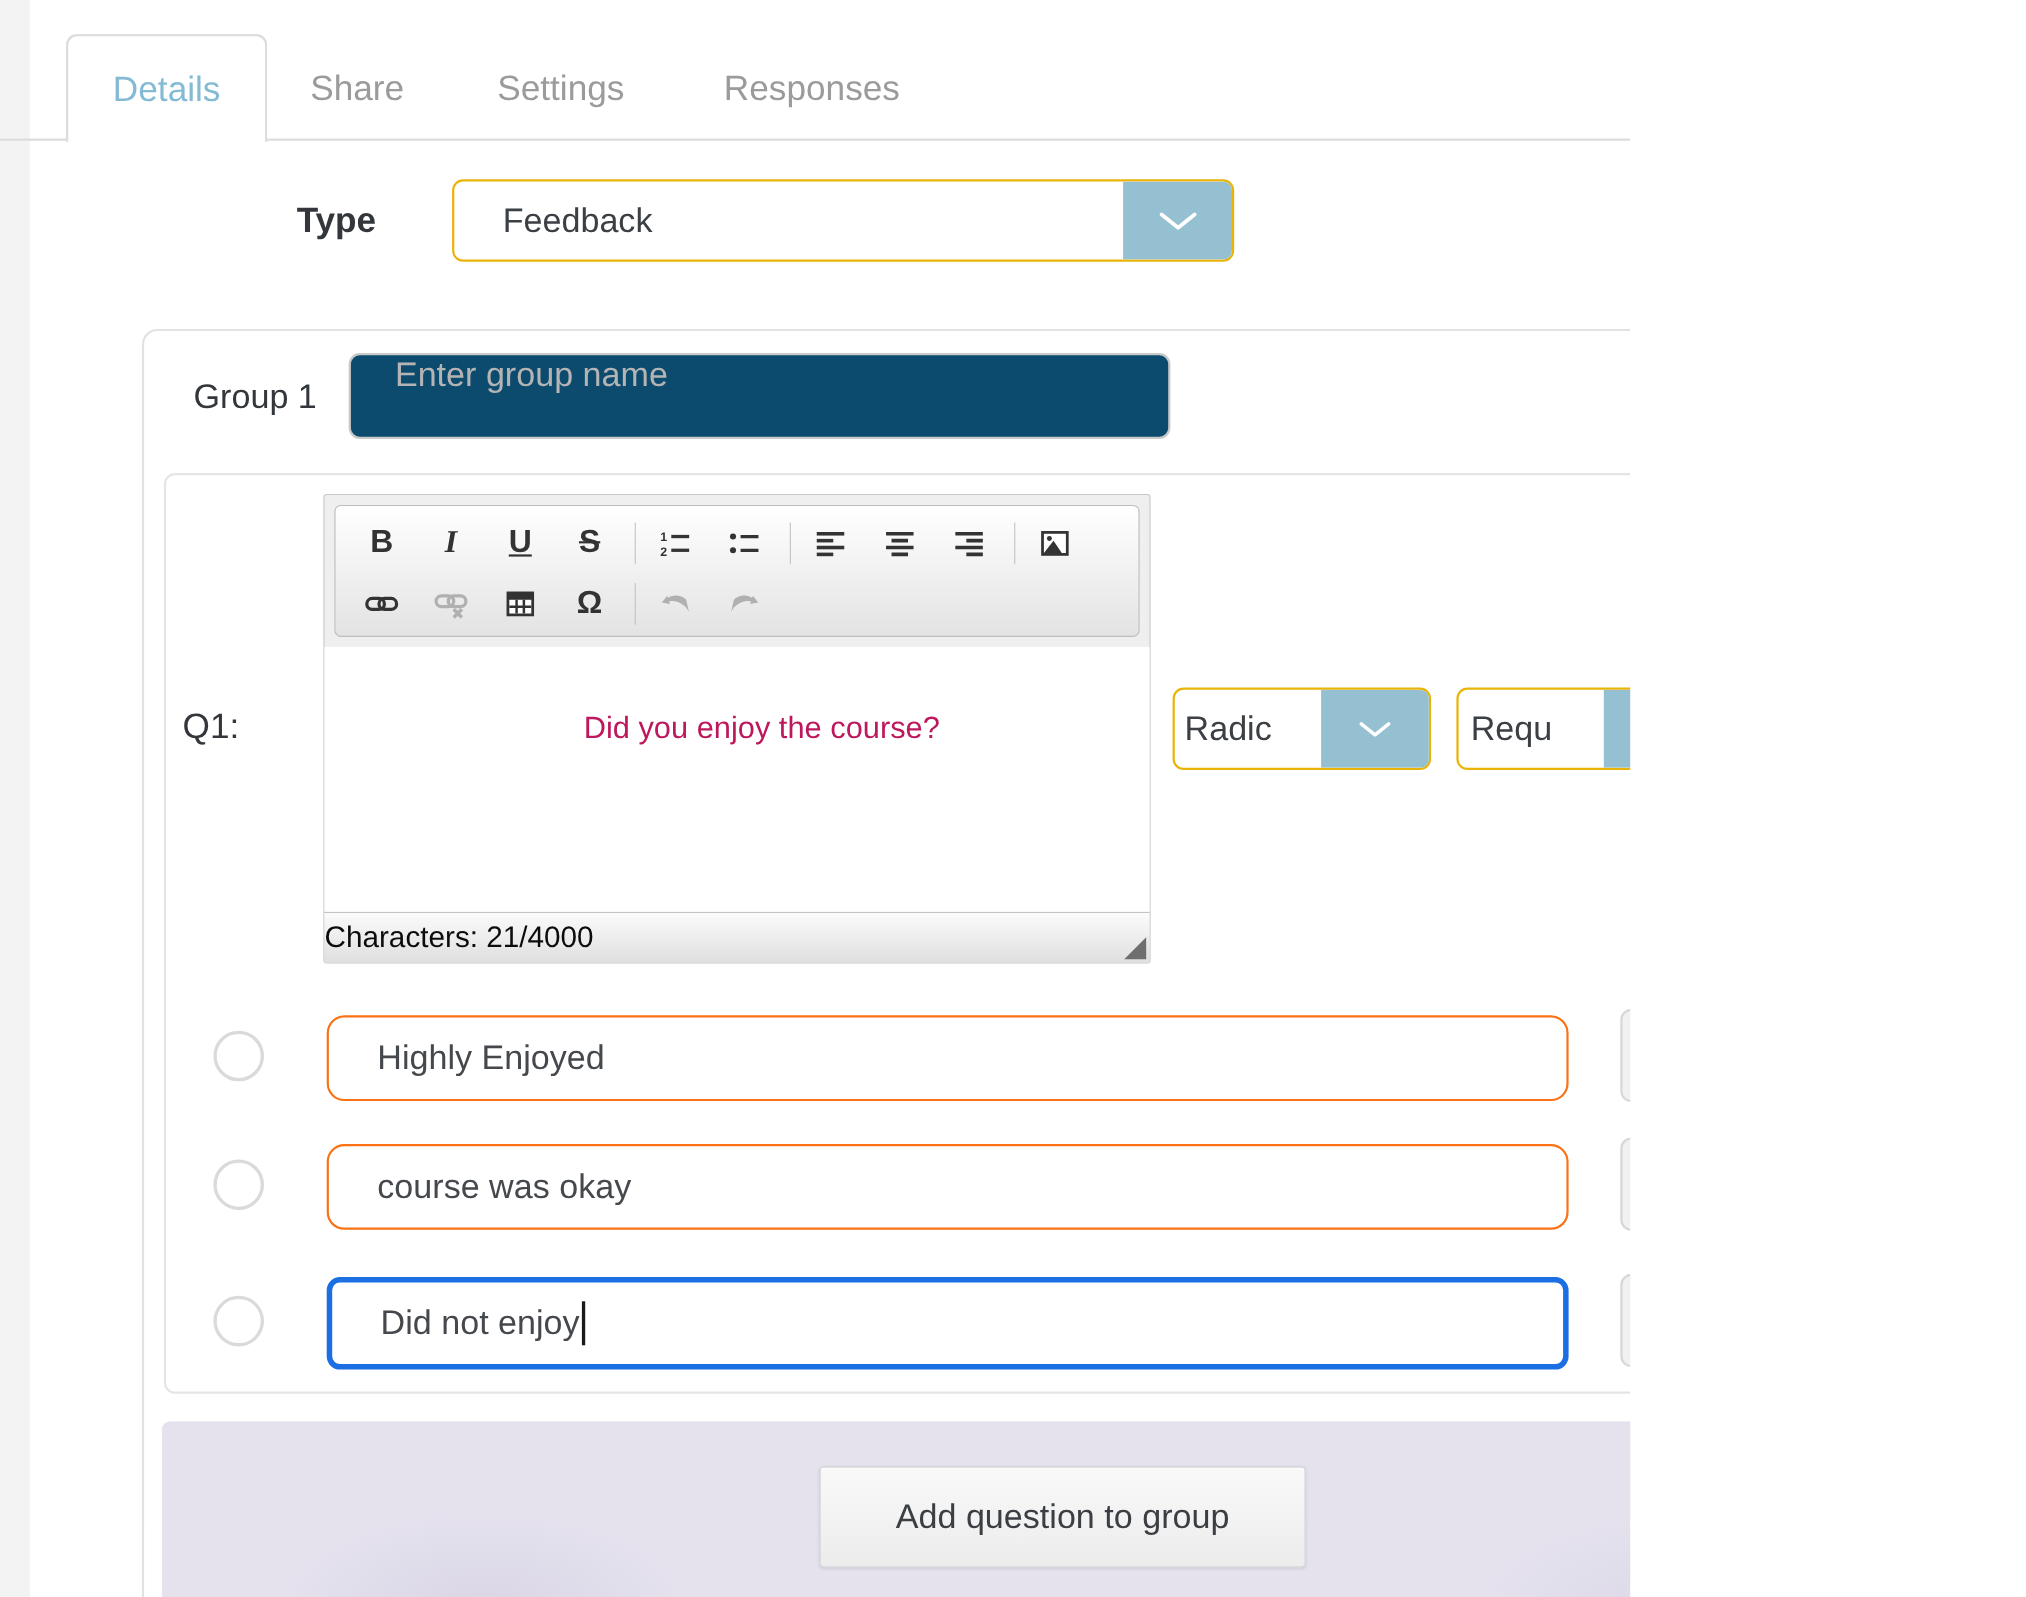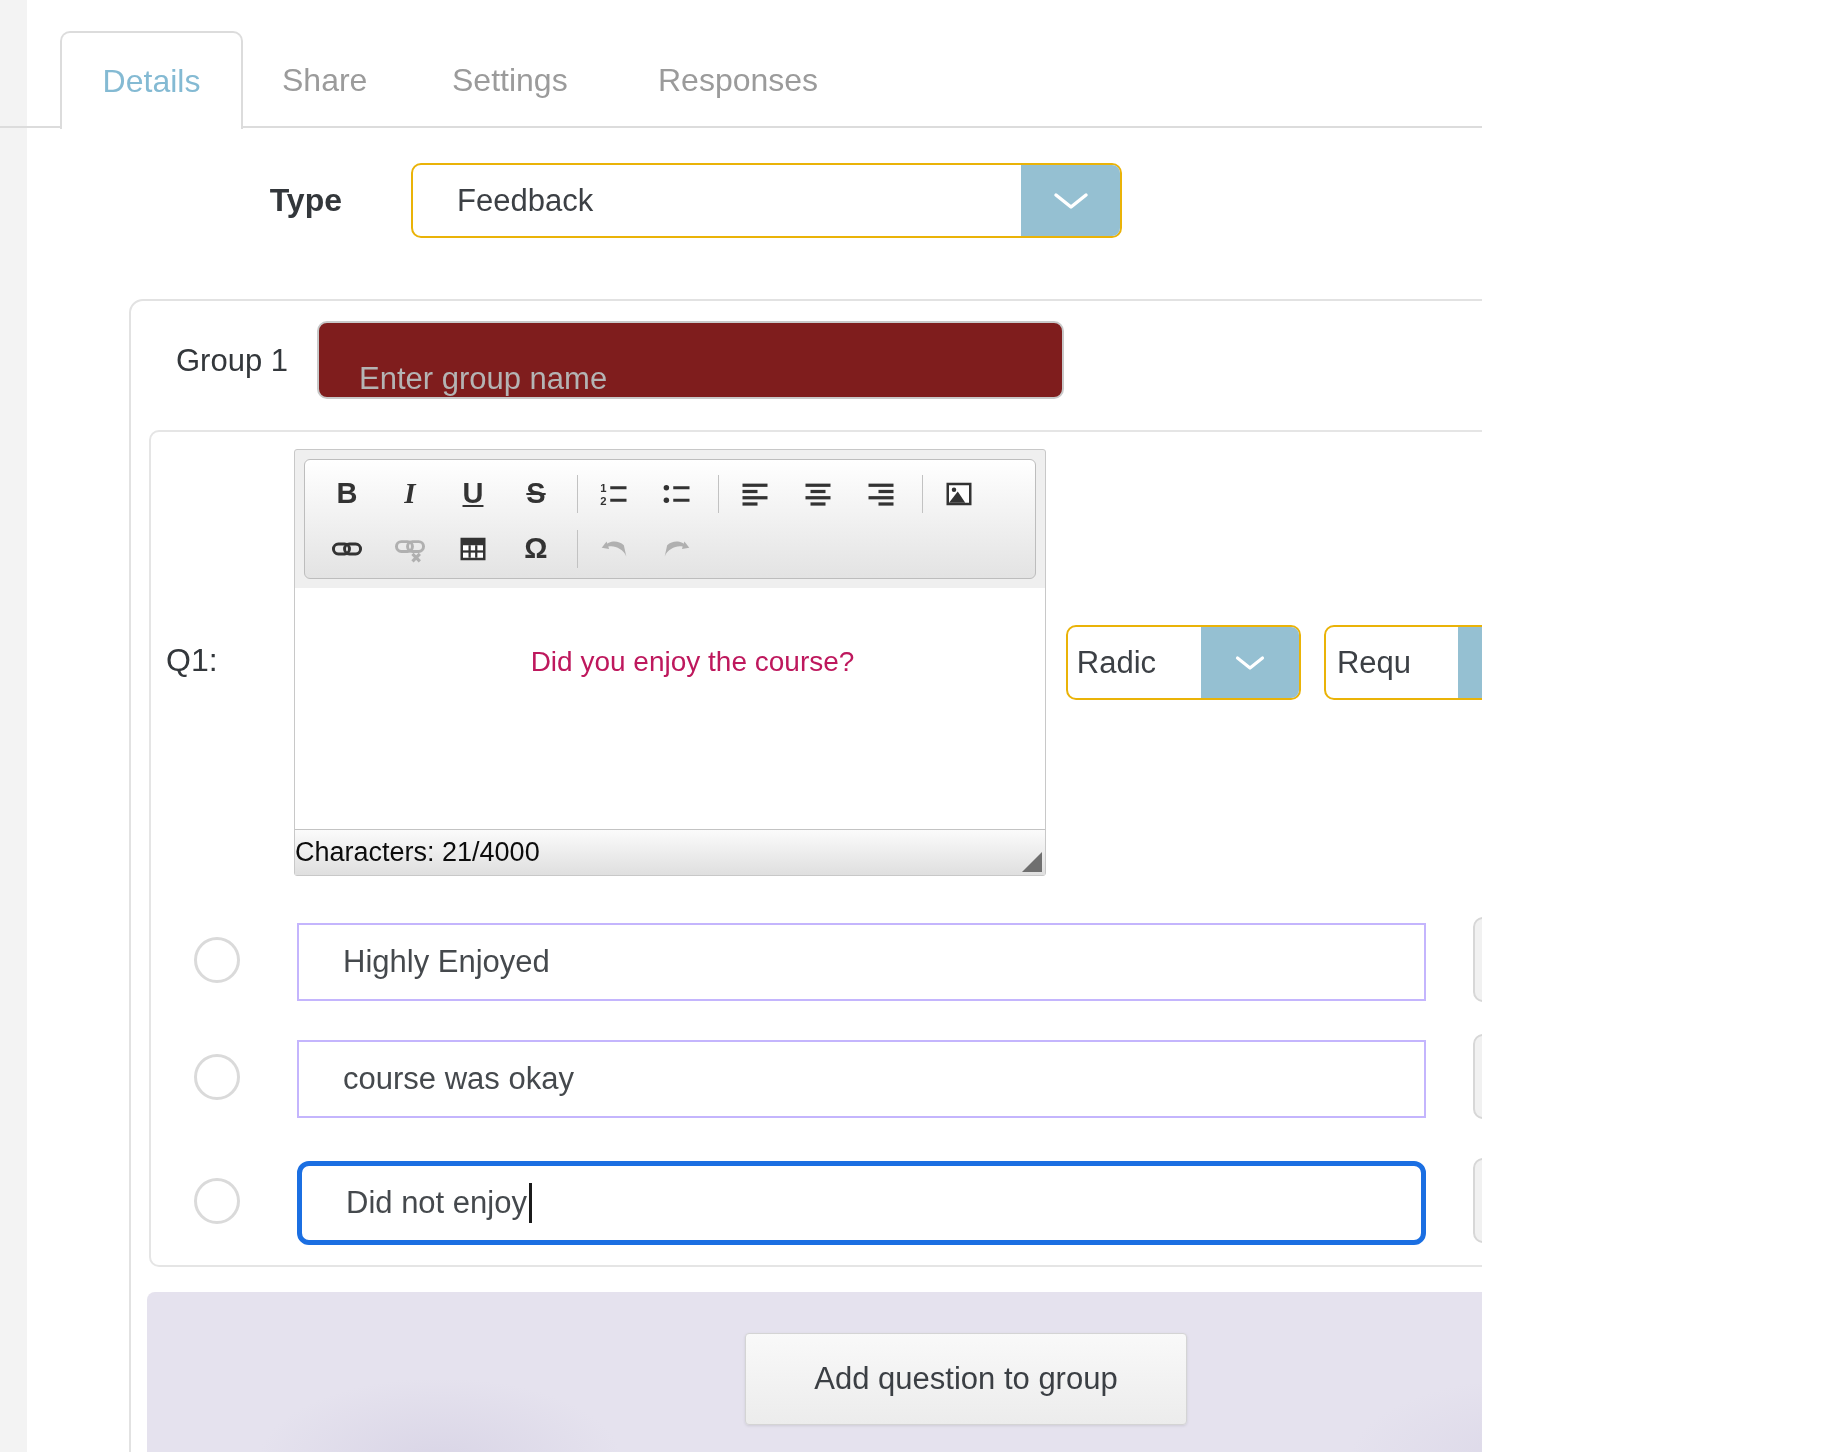--- a/index.html
+++ b/index.html
@@ -27,22 +27,22 @@
 
   .type-label { left:160px; top:182px; width:182px; text-align:right; font-size:32px; color:#33373b; font-weight:700;}
   .type-select { left:411px; top:163px; width:711px; height:75px; }
   .type-select .val { padding-left:44px; }
 
   
   .group-panel { left:129px; top:299px; width:1666px; height:1200px;
     border:2px solid #e2e2e2; border-radius:14px; background:#fff; }
   .group-label { left:176px; top:342px; font-size:31px; line-height:38px; color:#33373b; }
   .group-input { left:317px; top:321px; width:747px; height:78px; border:2px solid #c9c9c9;
-    border-radius:10px; display:flex; align-items:flex-end; padding-left:40px;
-    font-size:31px; color:#b4b4b4; background:#7f1d1d; }
+    border-radius:10px; display:flex; align-items:flex-start; padding-left:40px;
+    font-size:31px; color:#b4b4b4; background:#0c4a6e; }
   .chev-accent { stroke:#8ec3da; stroke-width:3.5; fill:none; stroke-linecap:round; stroke-linejoin:round; }
 
   
   .q-panel { left:149px; top:430px; width:1558px; height:837px;
     border:2px solid #e5e5e5; border-radius:10px; background:#fff; }
   .q-label { left:166px; top:642px; font-size:32px; color:#33373b; }
 
   
   .editor { left:294px; top:449px; width:752px; height:427px; border:1px solid #c8c8c8;
     border-radius:3px; background:#efefef; display:flex; flex-direction:column; }
@@ -66,21 +66,21 @@
 
   .radic-select { left:1066px; top:625px; width:235px; height:75px; }
   .requ-select  { left:1324px; top:625px; width:234px; height:75px; }
   .radic-select .val, .requ-select .val { justify-content:center; }
   .radic-select .dd-btn, .requ-select .dd-btn { width:98px; }
 
   .x-icon { stroke:#2f2f2f; stroke-width:3.4; stroke-linecap:round; }
 
   
   .radio { width:46px; height:46px; border:3px solid #dadada; border-radius:50%; background:#fff; }
-  .opt-input { left:297px; width:1129px; height:78px; border:2px solid #c4b5fd; border-radius:0;
+  .opt-input { left:297px; width:1129px; height:78px; border:2px solid #f97316; border-radius:16px;
     background:#fff; display:flex; align-items:center; padding-left:44px; font-size:31px; color:#45494d; }
   .opt-input.focused { height:84px; border:5px solid #1b6fe2; border-radius:12px; }
   .caret { display:inline-block; width:3px; height:40px; background:#1b1b1b; margin-left:2px; }
   .step-btn { width:92px; height:85px; background:#f1f1f1; border:2px solid #d7d7d7; border-radius:10px;
     display:flex; align-items:center; justify-content:center; font-size:44px; font-weight:800; color:#2d2d2d; }
 
   
   .band { left:147px; top:1292px; width:1628px; height:170px; border-radius:8px;
     background:
       radial-gradient(260px 120px at 18% 100%, #d9d5e6 0%, rgba(217,213,230,0) 70%),

